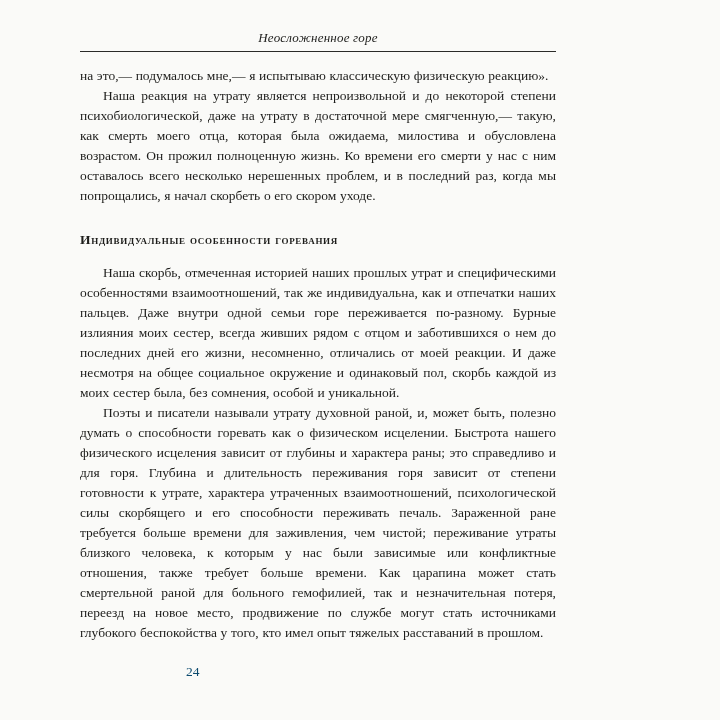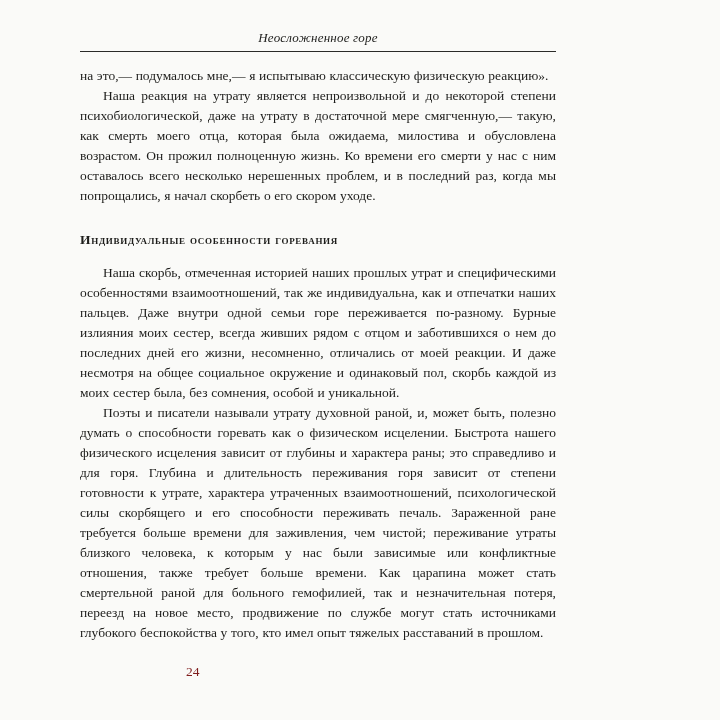--- a/index.html
+++ b/index.html
@@ -59,21 +59,21 @@
     letter-spacing: 0.7px;
     margin: 24px 0 13px 0;
     hyphens: none;
   }
 
   .page-number {
     position: absolute;
     left: 186px;
     bottom: 40px;
     font-size: 13.5px;
-    color: #7f1d1d;
+    color: #0c4a6e;
   }
 </style>
 </head>
 <body>
 
 <div class="page">
 
   <header>
     <div class="running-head">Неосложненное горе</div>
     <hr class="head-rule">

